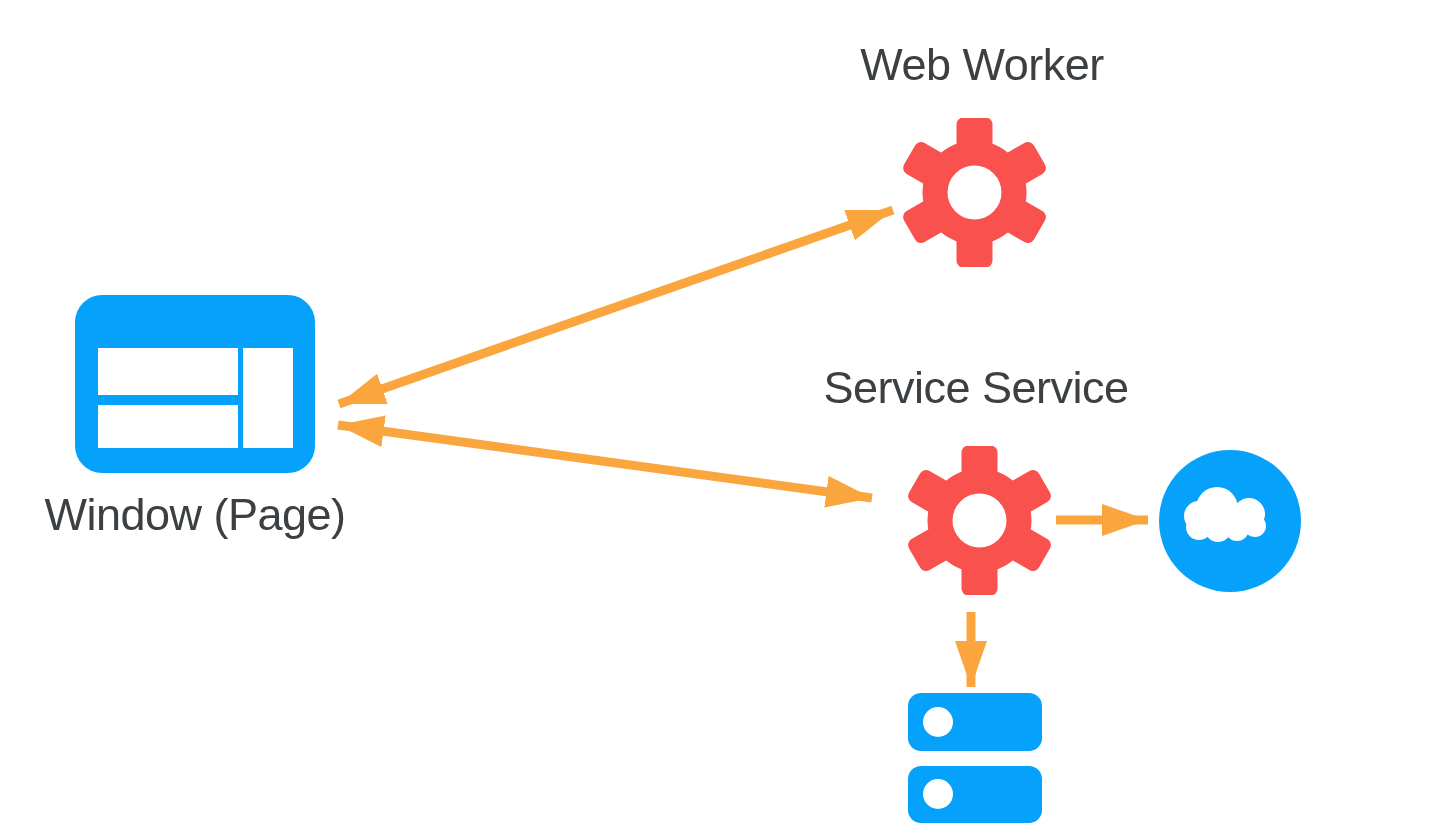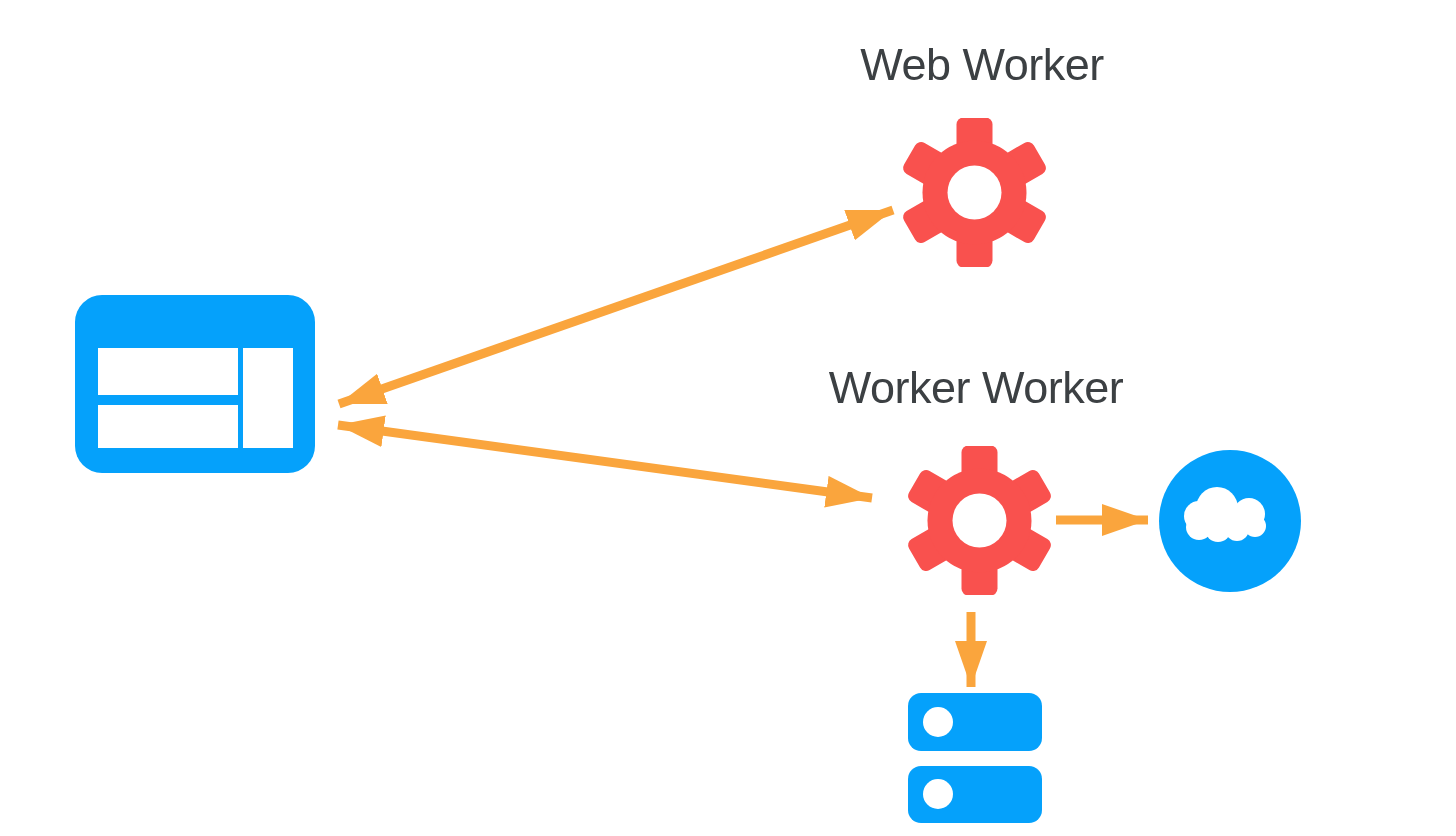--- a/index.html
+++ b/index.html
@@ -46,36 +46,37 @@
   </svg>
 
   <svg class="abs" style="left:75px;top:295px" width="240" height="178" viewBox="0 0 240 178">
     <rect x="0" y="0" width="240" height="178" rx="27" fill="#05A1FB"></rect>
     <g fill="#FFFFFF">
       <rect x="23" y="53" width="140" height="47"></rect>
       <rect x="23" y="110" width="140" height="43"></rect>
       <rect x="168" y="53" width="50" height="100"></rect>
     </g>
   </svg>
+  <div class="node-label" style="left:195px;top:492px">Window (Page)</div>
 
   <div class="node-label" style="left:982px;top:42px">Web Worker</div>
   <svg class="abs" style="left:900px;top:118px" width="149" height="149" viewBox="-74.5 -74.5 149 149">
     <g fill="#F9514E">
       <rect x="-18" y="-75" width="36" height="34" rx="7"></rect>
       <rect x="-18" y="-75" width="36" height="34" rx="7" transform="rotate(60)"></rect>
       <rect x="-18" y="-75" width="36" height="34" rx="7" transform="rotate(120)"></rect>
       <rect x="-18" y="-75" width="36" height="34" rx="7" transform="rotate(180)"></rect>
       <rect x="-18" y="-75" width="36" height="34" rx="7" transform="rotate(240)"></rect>
       <rect x="-18" y="-75" width="36" height="34" rx="7" transform="rotate(300)"></rect>
       <circle cx="0" cy="0" r="52"></circle>
     </g>
     <circle cx="0" cy="0" r="27" fill="#FFFFFF"></circle>
   </svg>
 
-  <div class="node-label" style="left:976px;top:365px">Worker Worker</div>
+  <div class="node-label" style="left:976px;top:365px">Service Service</div>
   <svg class="abs" style="left:905px;top:446px" width="149" height="149" viewBox="-74.5 -74.5 149 149">
     <g fill="#F9514E">
       <rect x="-18" y="-75" width="36" height="34" rx="7"></rect>
       <rect x="-18" y="-75" width="36" height="34" rx="7" transform="rotate(60)"></rect>
       <rect x="-18" y="-75" width="36" height="34" rx="7" transform="rotate(120)"></rect>
       <rect x="-18" y="-75" width="36" height="34" rx="7" transform="rotate(180)"></rect>
       <rect x="-18" y="-75" width="36" height="34" rx="7" transform="rotate(240)"></rect>
       <rect x="-18" y="-75" width="36" height="34" rx="7" transform="rotate(300)"></rect>
       <circle cx="0" cy="0" r="52"></circle>
     </g>

